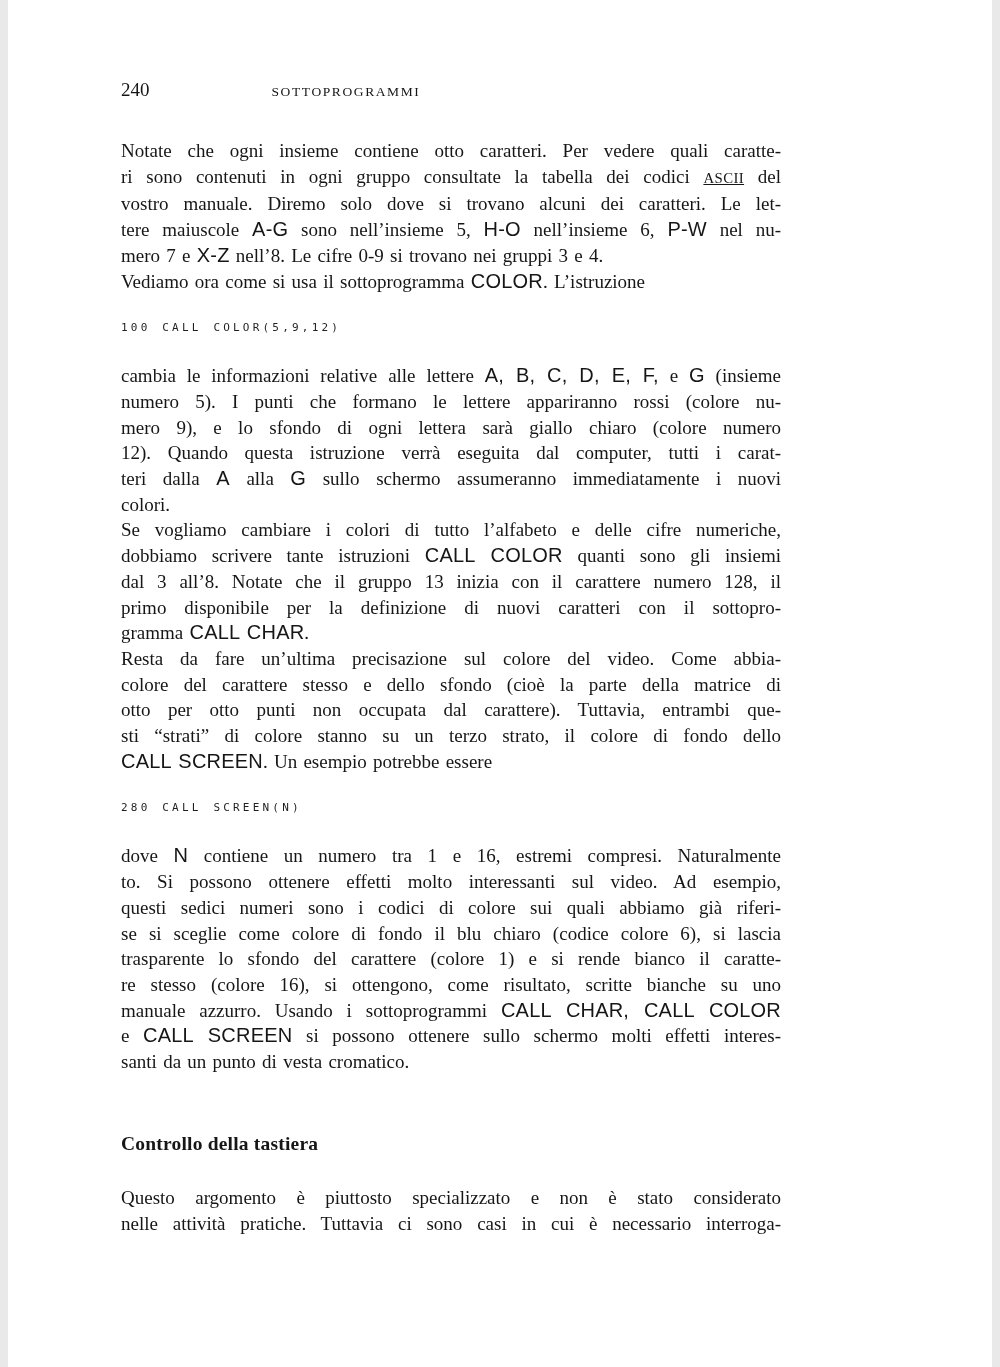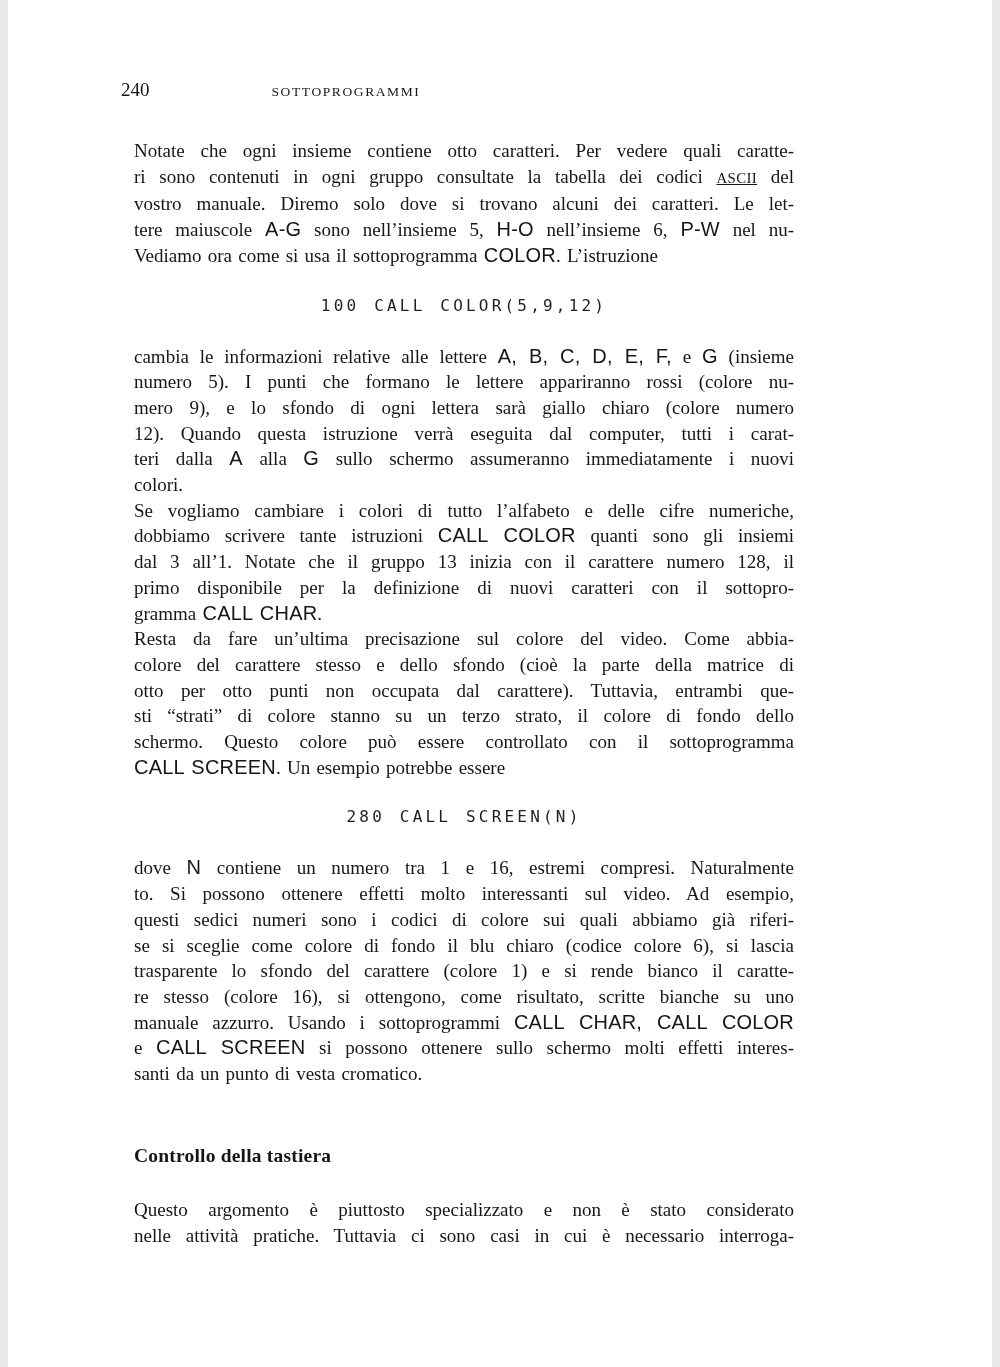--- a/index.html
+++ b/index.html
@@ -12,38 +12,37 @@
     font-family:"Liberation Serif", serif;
     overflow:hidden;
   }
   .header{
     position:absolute;left:113px;top:79px;width:660px;
     white-space:nowrap;
   }
   .pagenum{font-size:19px;}
   .runhead{font-size:13.5px;letter-spacing:1.6px;margin-left:122px;}
   .content{
-    position:absolute;left:126px;top:138px;width:660px;
+    position:absolute;left:113px;top:138px;width:660px;
   }
   .para{margin:0;}
   .line{
     font-size:19px;line-height:25.7px;
     text-align:justify;text-align-last:justify;
     word-spacing:1.5px;
   }
   .line.flush{text-align-last:left;}
   .cv{
     font-family:"Liberation Sans", sans-serif;
     font-size:20px;letter-spacing:0.2px;
   }
   .sc{font-size:14.8px;letter-spacing:0.4px;text-decoration:underline;}
   .code{
     font-family:"DejaVu Sans Mono", monospace;
-    font-size:16px;letter-spacing:3.2px;
-    text-align:center;
+    font-size:11px;letter-spacing:3.2px;
     margin:27px 0 29px 0;
     color:#1f1f1f;
     word-spacing:2px;
   }
   .heading{
     font-weight:bold;font-size:19.5px;line-height:26px;
     margin:56px 0 28px 0;
     letter-spacing:0.2px;
     text-align:left;
     font-family:Liberation Serif, serif;
@@ -55,46 +54,46 @@
 <div class="page">
   <div class="header">
     <span class="pagenum">240</span><span class="runhead">SOTTOPROGRAMMI</span>
   </div>
   <div class="content">
       <div class="para">
         <div class="line"><span>Notate che ogni insieme contiene otto caratteri. Per vedere quali caratte-</span></div>
         <div class="line"><span>ri sono contenuti in ogni gruppo consultate la tabella dei codici </span><span class="sc">ASCII</span><span> del</span></div>
         <div class="line"><span>vostro manuale. Diremo solo dove si trovano alcuni dei caratteri. Le let-</span></div>
         <div class="line"><span>tere maiuscole </span><span class="cv">A-G</span><span> sono nell’insieme 5, </span><span class="cv">H-O</span><span> nell’insieme 6, </span><span class="cv">P-W</span><span> nel nu-</span></div>
+        <div class="line flush"><span>mero 7 e </span><span class="cv">X-Z</span><span> nell’8. Le cifre 0-9 si trovano nei gruppi 3 e 4.</span></div>
       </div>
       <div class="para">
         <div class="line flush"><span>Vediamo ora come si usa il sottoprogramma </span><span class="cv">COLOR</span><span>. L’istruzione</span></div>
       </div>
       <div class="code">100 CALL COLOR(5,9,12)</div>
       <div class="para">
         <div class="line"><span>cambia le informazioni relative alle lettere </span><span class="cv">A, B, C, D, E, F,</span><span> e </span><span class="cv">G</span><span> (insieme</span></div>
         <div class="line"><span>numero 5). I punti che formano le lettere appariranno rossi (colore nu-</span></div>
         <div class="line"><span>mero 9), e lo sfondo di ogni lettera sarà giallo chiaro (colore numero</span></div>
         <div class="line"><span>12). Quando questa istruzione verrà eseguita dal computer, tutti i carat-</span></div>
         <div class="line"><span>teri dalla </span><span class="cv">A</span><span> alla </span><span class="cv">G</span><span> sullo schermo assumeranno immediatamente i nuovi</span></div>
         <div class="line flush"><span>colori.</span></div>
       </div>
       <div class="para">
         <div class="line"><span>Se vogliamo cambiare i colori di tutto l’alfabeto e delle cifre numeriche,</span></div>
         <div class="line"><span>dobbiamo scrivere tante istruzioni </span><span class="cv">CALL COLOR</span><span> quanti sono gli insiemi</span></div>
-        <div class="line"><span>dal 3 all’1. Notate che il gruppo 13 inizia con il carattere numero 128, il</span></div>
+        <div class="line"><span>dal 3 all’8. Notate che il gruppo 13 inizia con il carattere numero 128, il</span></div>
         <div class="line"><span>primo disponibile per la definizione di nuovi caratteri con il sottopro-</span></div>
         <div class="line flush"><span>gramma </span><span class="cv">CALL CHAR</span><span>.</span></div>
       </div>
       <div class="para">
         <div class="line"><span>Resta da fare un’ultima precisazione sul colore del video. Come abbia-</span></div>
         <div class="line"><span>colore del carattere stesso e dello sfondo (cioè la parte della matrice di</span></div>
         <div class="line"><span>otto per otto punti non occupata dal carattere). Tuttavia, entrambi que-</span></div>
         <div class="line"><span>sti “strati” di colore stanno su un terzo strato, il colore di fondo dello</span></div>
-        <div class="line"><span>schermo. Questo colore può essere controllato con il sottoprogramma</span></div>
         <div class="line flush"><span class="cv">CALL SCREEN</span><span>. Un esempio potrebbe essere</span></div>
       </div>
       <div class="code">280 CALL SCREEN(N)</div>
       <div class="para">
         <div class="line"><span>dove </span><span class="cv">N</span><span> contiene un numero tra 1 e 16, estremi compresi. Naturalmente</span></div>
         <div class="line"><span>to. Si possono ottenere effetti molto interessanti sul video. Ad esempio,</span></div>
         <div class="line"><span>questi sedici numeri sono i codici di colore sui quali abbiamo già riferi-</span></div>
         <div class="line"><span>se si sceglie come colore di fondo il blu chiaro (codice colore 6), si lascia</span></div>
         <div class="line"><span>trasparente lo sfondo del carattere (colore 1) e si rende bianco il caratte-</span></div>
         <div class="line"><span>re stesso (colore 16), si ottengono, come risultato, scritte bianche su uno</span></div>

